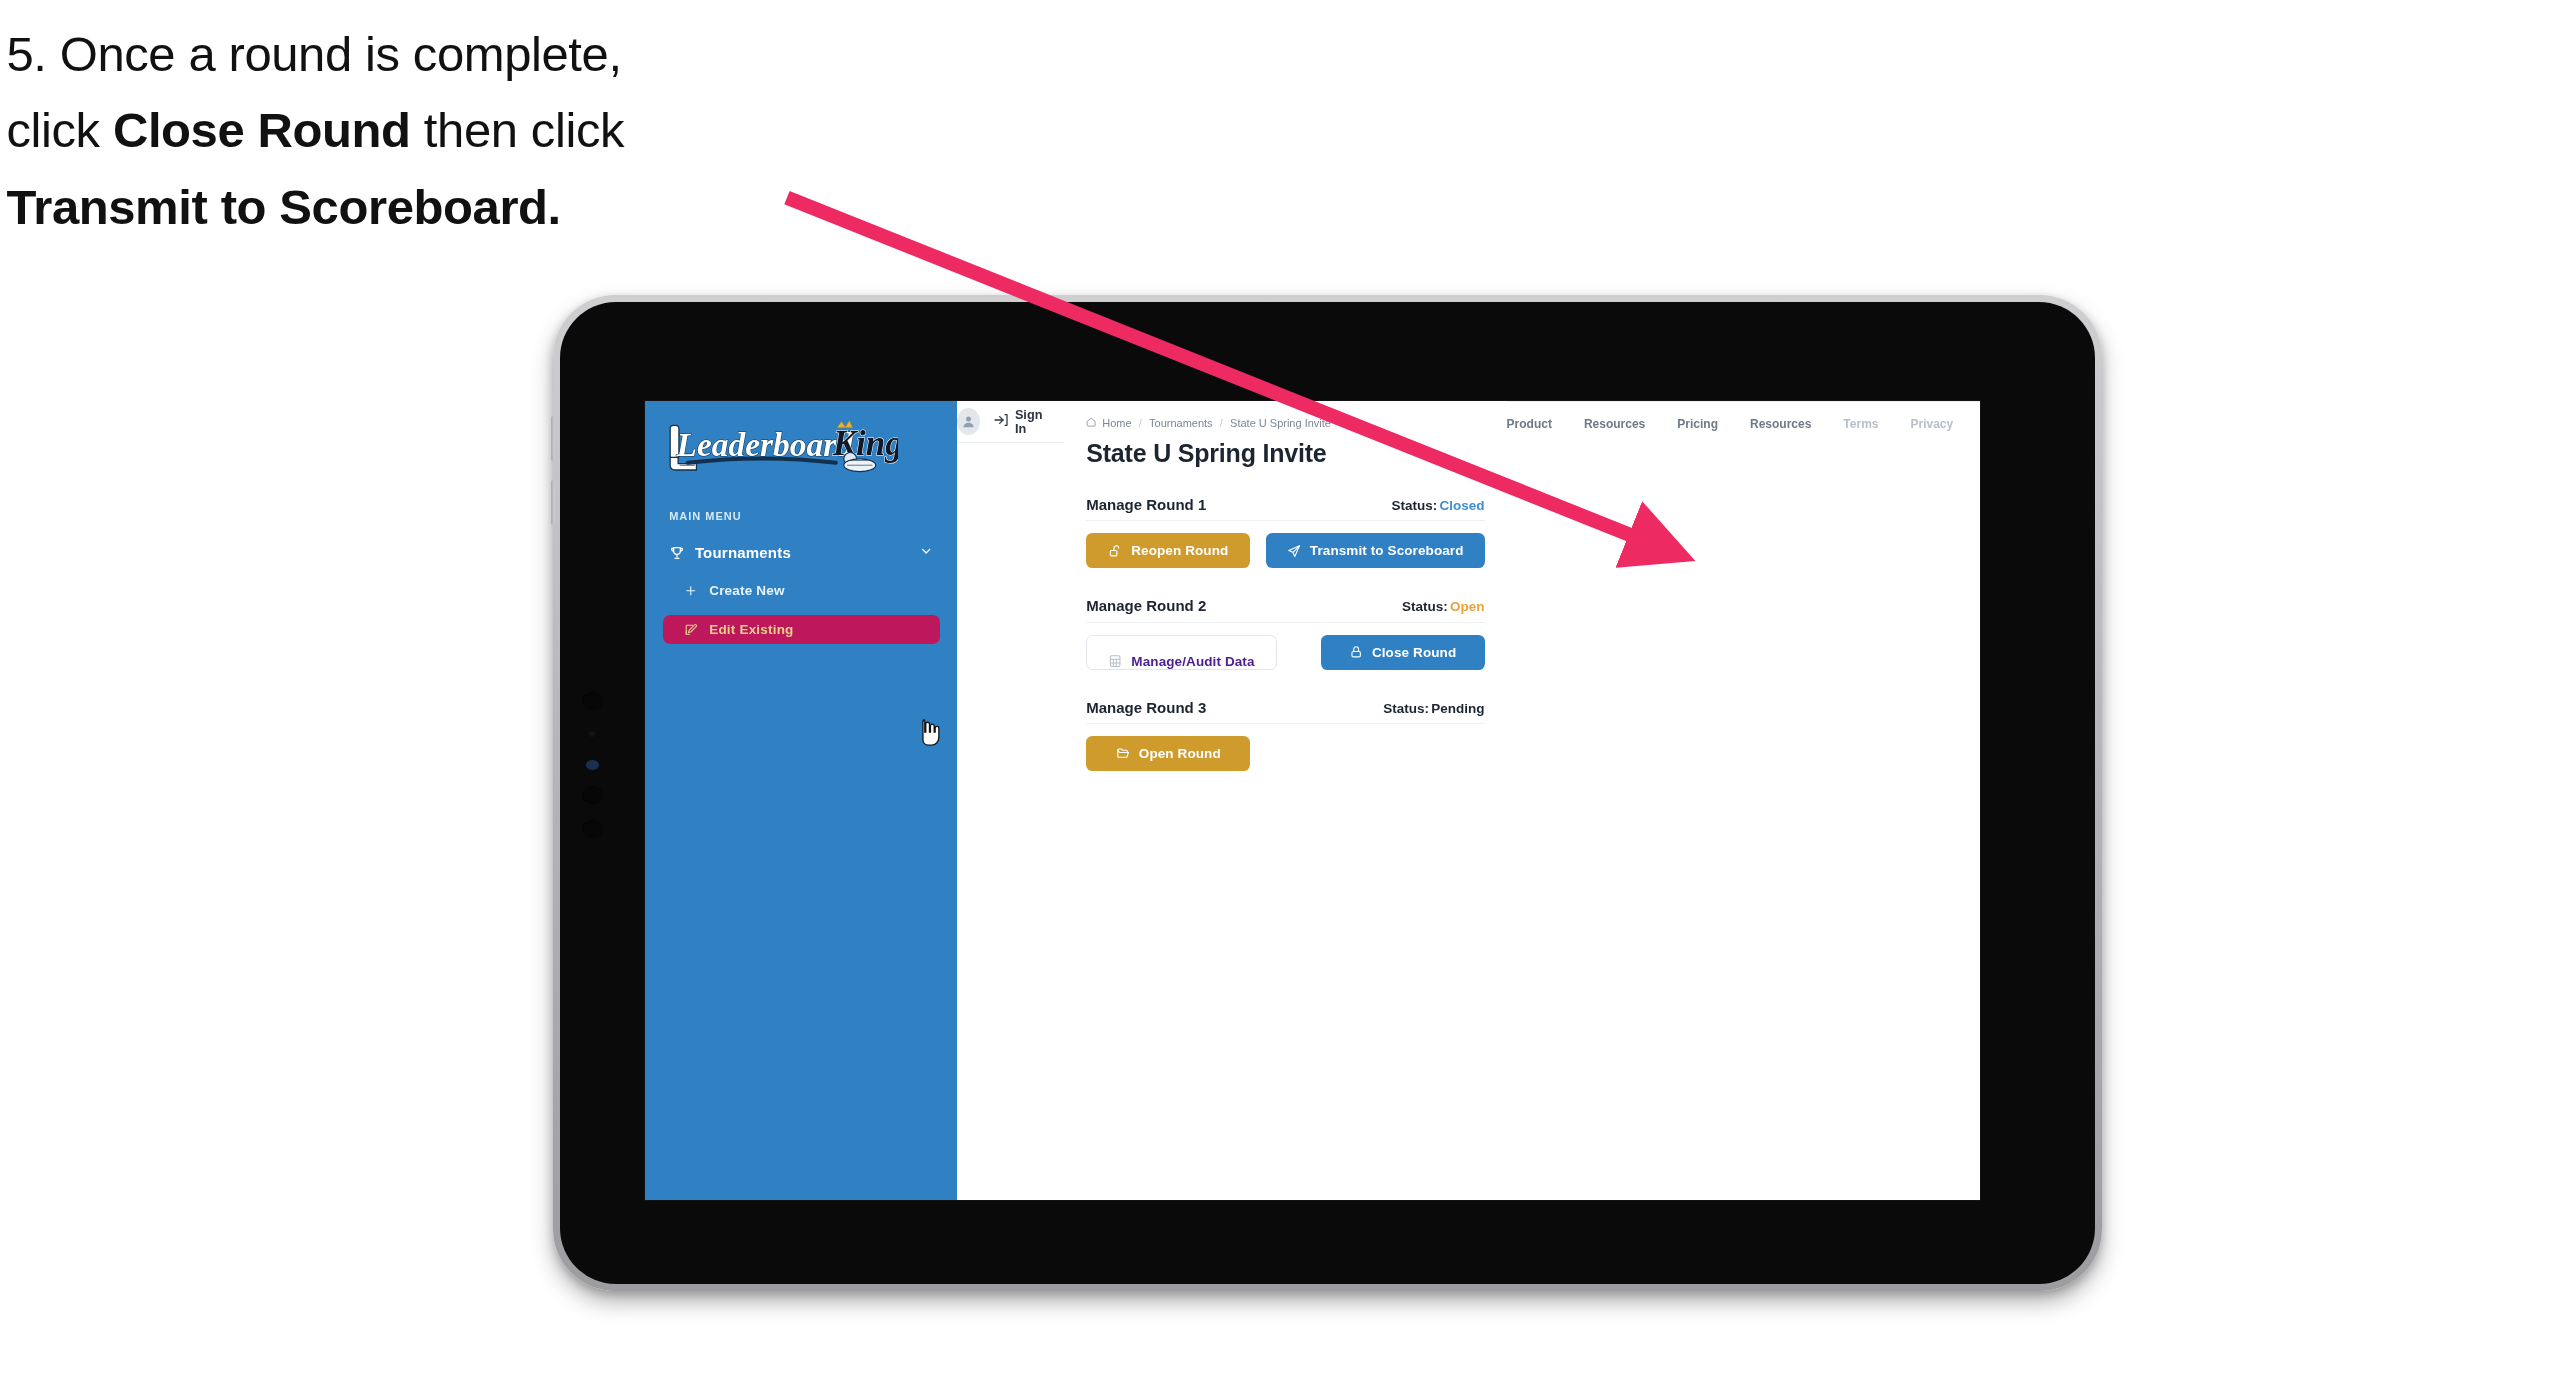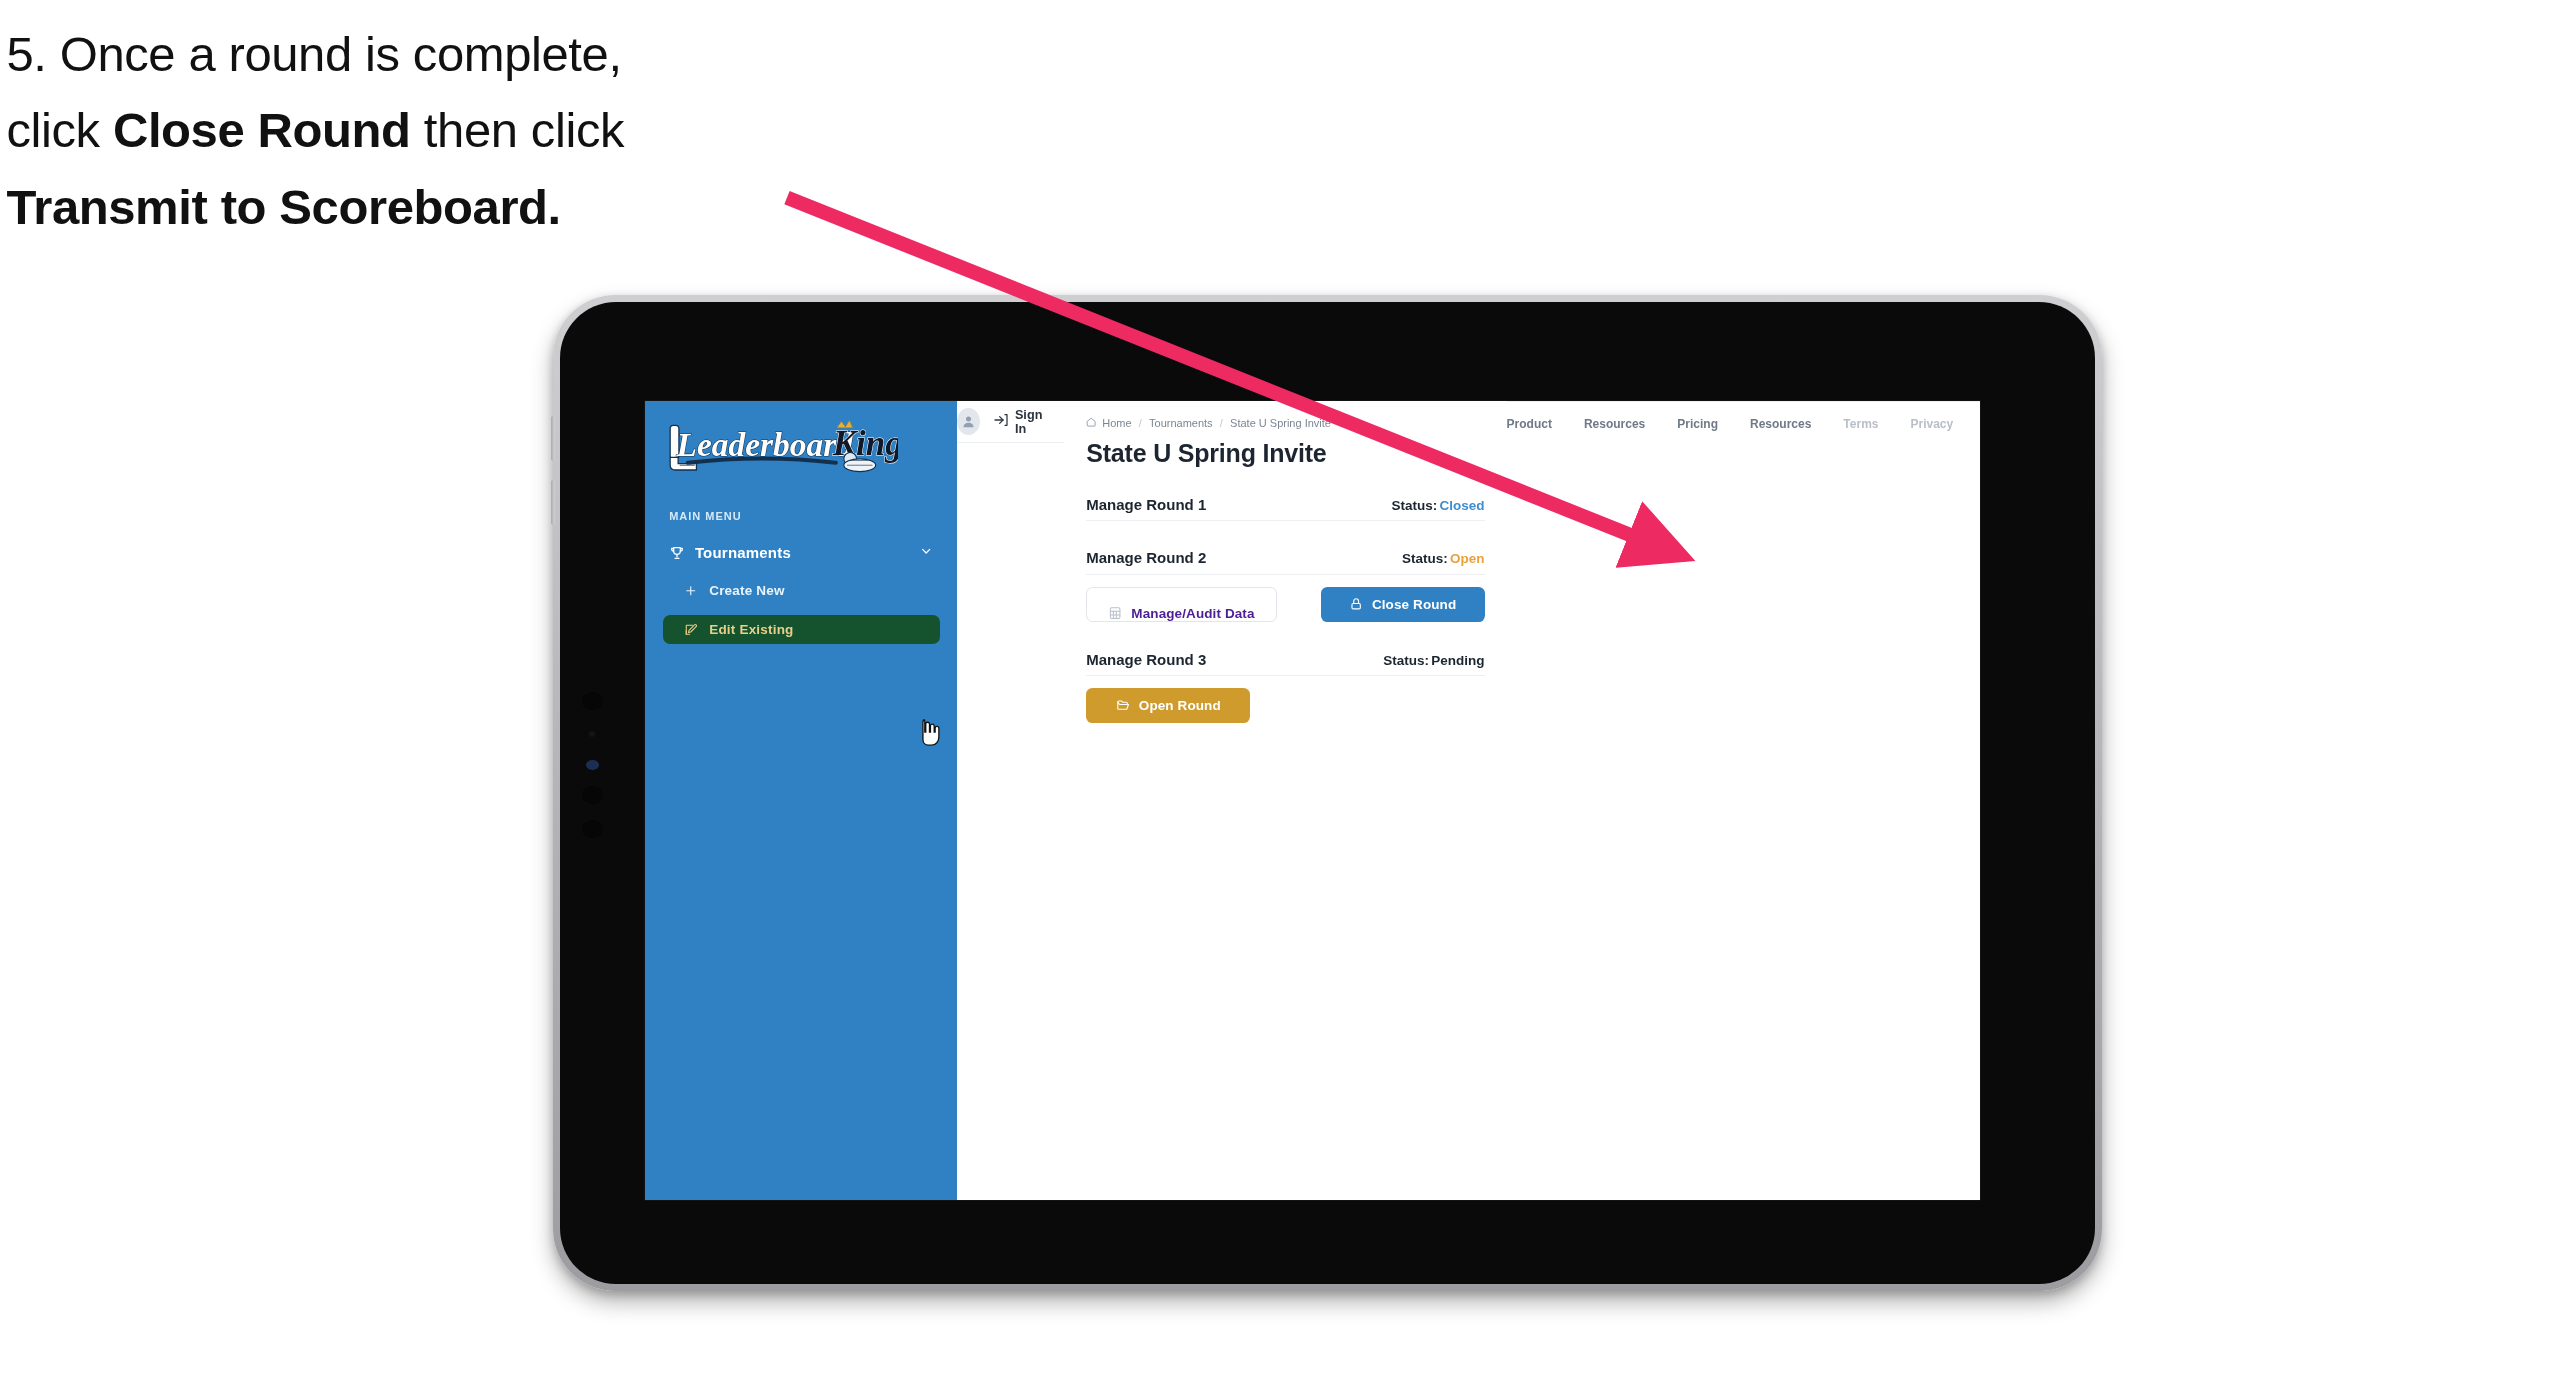--- a/index.html
+++ b/index.html
@@ -136,21 +136,21 @@
     margin: 9.6px 17.5px 0 17.5px;
     padding: 7.2px 8px 7.2px 17.5px;
     border-radius: 7.2px;
     font-size: 13.5px;
     font-weight: 700;
     color: #eaf4fc;
   }
   .nav-item .nicon { width: 21px; display:flex; align-items:center; justify-content:center; }
   .nav-item .ntext { margin-left: 8px; letter-spacing: 0.2px; }
   .nav-item.active {
-    background: #14532d;
+    background: #be185d;
     color: #e8cf8a;
   }
   .nav-item.active .nicon svg { stroke: #e8cf8a; }
 
   #cursor {
     position: absolute;
     left: 271px;
     top: 317px;
     width: 27px;
     height: 30px;
@@ -414,20 +414,41 @@
           </div>
 
           <div id="page-title">State U Spring Invite</div>
 
           <div class="round-block">
             <div class="round-head">
               <span class="round-title">Manage Round 1</span>
               <span class="round-status">
                 <span>Status:</span><span class="val" id="st0" style="color: rgb(61, 142, 208);">Closed</span>
               </span>
+            </div>
+            <div class="round-actions">
+              <button class="btn btn-gold">
+                <span class="bicon">
+                  <svg width="14.3" height="14.3" viewBox="0 0 24 24" fill="none" stroke="#ffffff" stroke-width="1.9" stroke-linecap="round" stroke-linejoin="round">
+                    <rect x="4" y="11" width="11" height="9" rx="2"></rect>
+                    <path d="M10 11V7a4 4 0 0 1 8 0"></path>
+                  </svg>
+                </span>
+                <span>Reopen Round</span>
+              </button>
+              <span class="spacer"></span>
+              <button class="btn btn-blue">
+                <span class="bicon">
+                  <svg width="14.3" height="14.3" viewBox="0 0 24 24" fill="none" stroke="#ffffff" stroke-width="1.8" stroke-linecap="round" stroke-linejoin="round">
+                    <path d="M21 3L3 11l7 3 3 7z"></path>
+                    <path d="M21 3l-11 11"></path>
+                  </svg>
+                </span>
+                <span>Transmit to Scoreboard</span>
+              </button>
             </div>
           </div>
 
           <div class="round-block">
             <div class="round-head">
               <span class="round-title">Manage Round 2</span>
               <span class="round-status">
                 <span>Status:</span><span class="val" id="st1" style="color: rgb(232, 163, 61);">Open</span>
               </span>
             </div>

